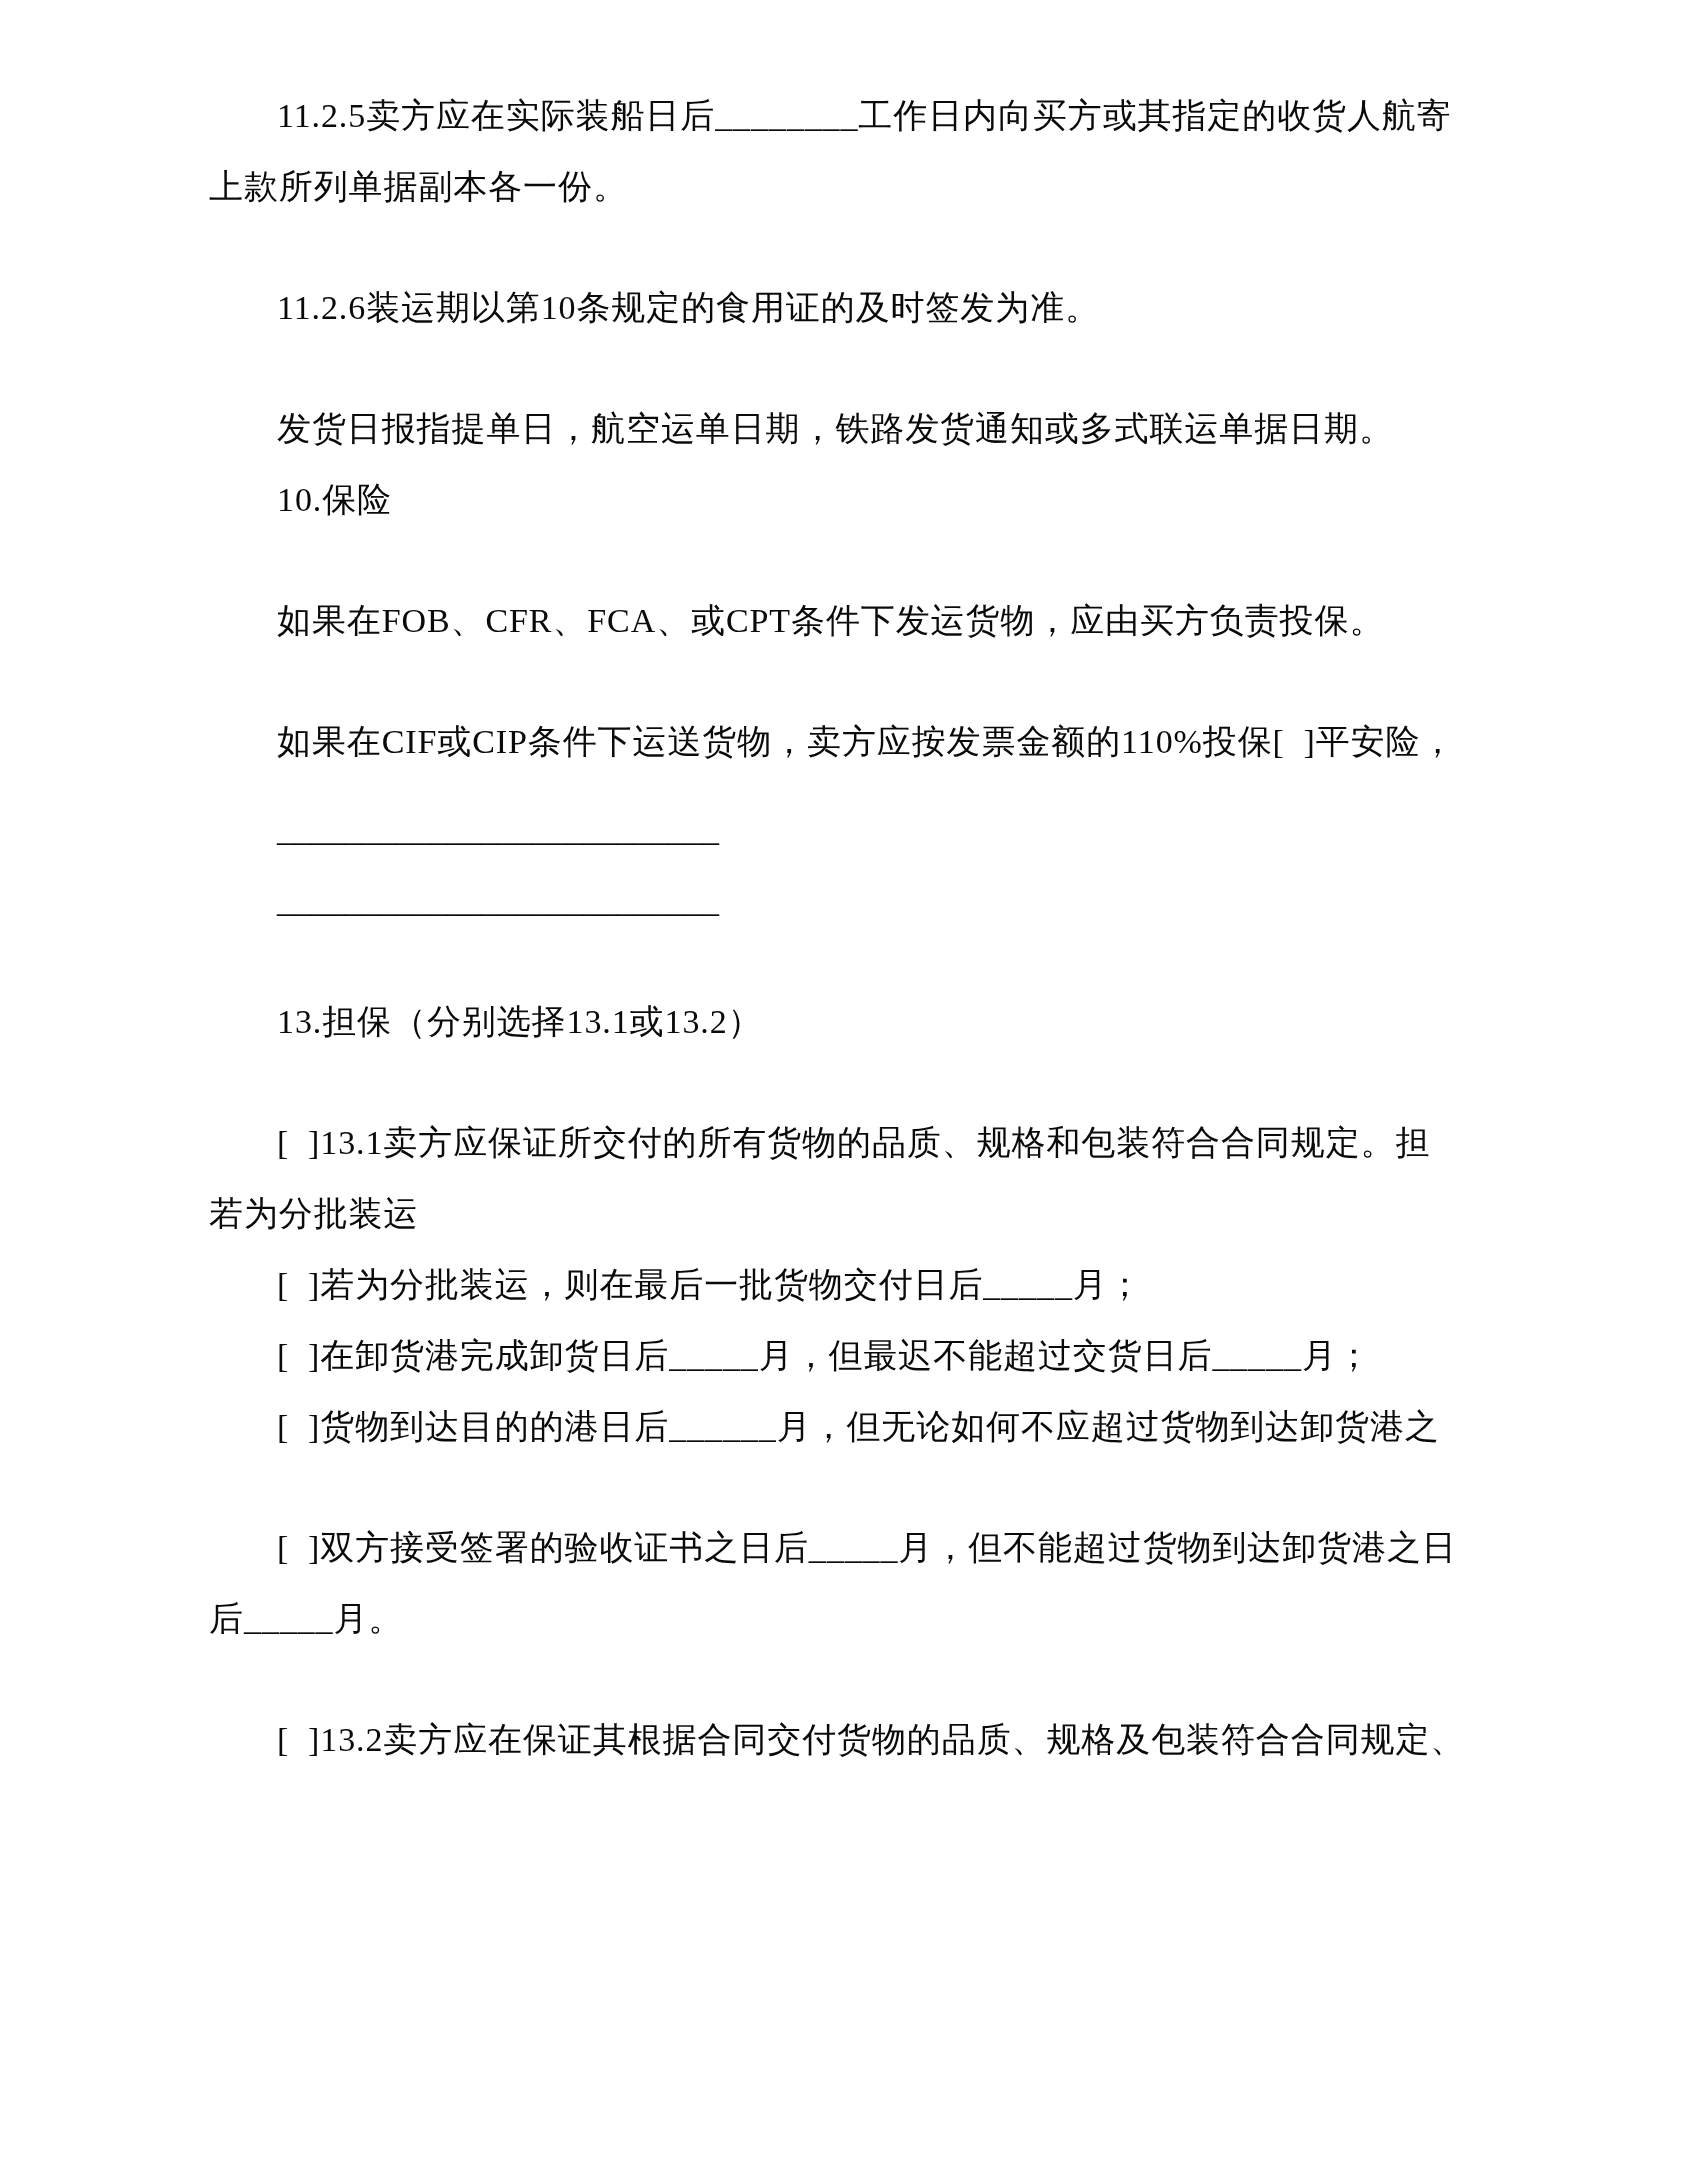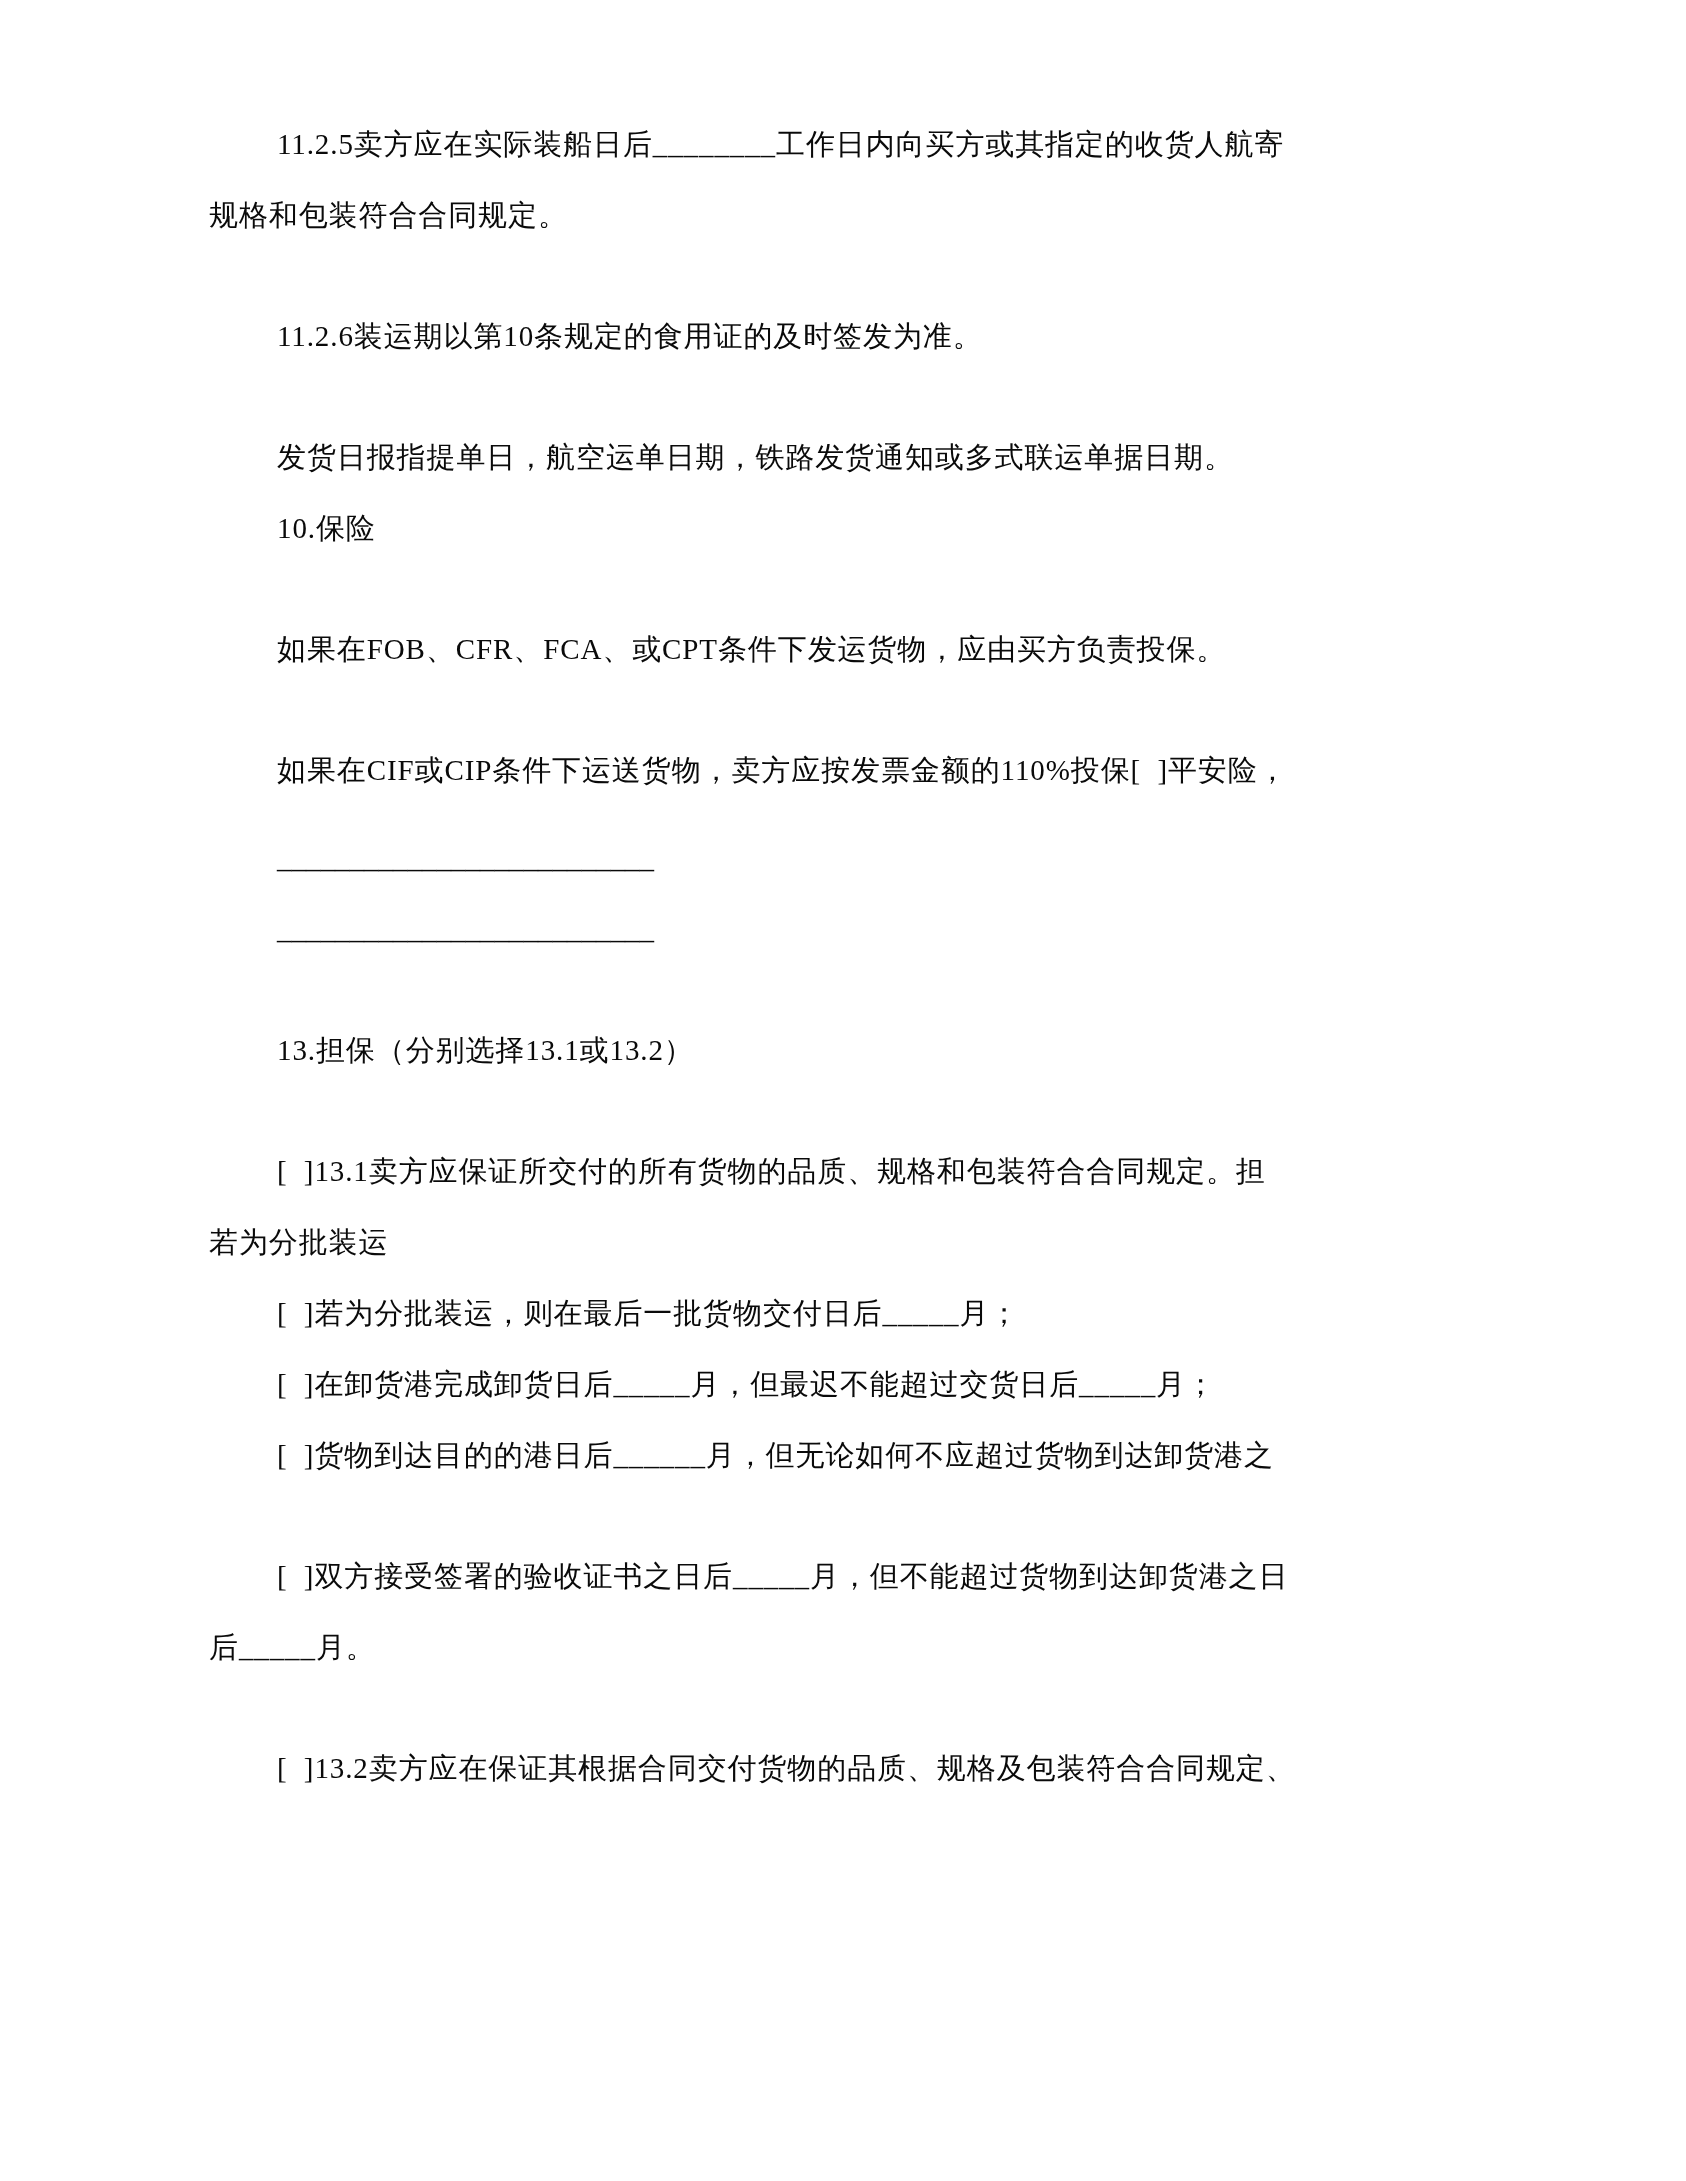--- a/index.html
+++ b/index.html
@@ -6,23 +6,23 @@
     margin: 0;
     padding: 0;
     background: #ffffff;
   }
   .page {
     position: relative;
     width: 1686px;
     height: 2182px;
     background: #ffffff;
     box-sizing: border-box;
-    padding: 109px 208px 0 209px;
+    padding: 80px 208px 0 209px;
     font-family: "Liberation Serif", "DejaVu Serif", serif;
-    font-size: 29px;
+    font-size: 34px;
     line-height: 71px;
     color: #0a0a0a;
     overflow: hidden;
   }
   .line {
     white-space: pre-wrap;
     letter-spacing: 0.9px;
   }
   .indent {
     text-indent: 68px;
@@ -35,21 +35,21 @@
   }
   .blank {
     letter-spacing: 0;
   }
 </style>
 </head>
 <body>
 
 <div class="page">
   <div class="line indent">11.2.5卖方应在实际装船日后________工作日内向买方或其指定的收货人航寄</div>
-  <div class="line">规格和包装符合合同规定。</div>
+  <div class="line">上款所列单据副本各一份。</div>
   <div class="line indent gap">11.2.6装运期以第10条规定的食用证的及时签发为准。</div>
   <div class="line indent gap">发货日报指提单日，航空运单日期，铁路发货通知或多式联运单据日期。</div>
   <div class="line indent">10.保险</div>
   <div class="line indent gap">如果在FOB、CFR、FCA、或CPT条件下发运货物，应由买方负责投保。</div>
   <div class="line indent gap">如果在CIF或CIP条件下运送货物，卖方应按发票金额的110%投保[  ]平安险，</div>
   <div class="line indent blank small-gap">__________________________</div>
   <div class="line indent blank">__________________________</div>
   <div class="line indent gap">13.担保（分别选择13.1或13.2）</div>
   <div class="line indent gap">[  ]13.1卖方应保证所交付的所有货物的品质、规格和包装符合合同规定。担</div>
   <div class="line">若为分批装运</div>

